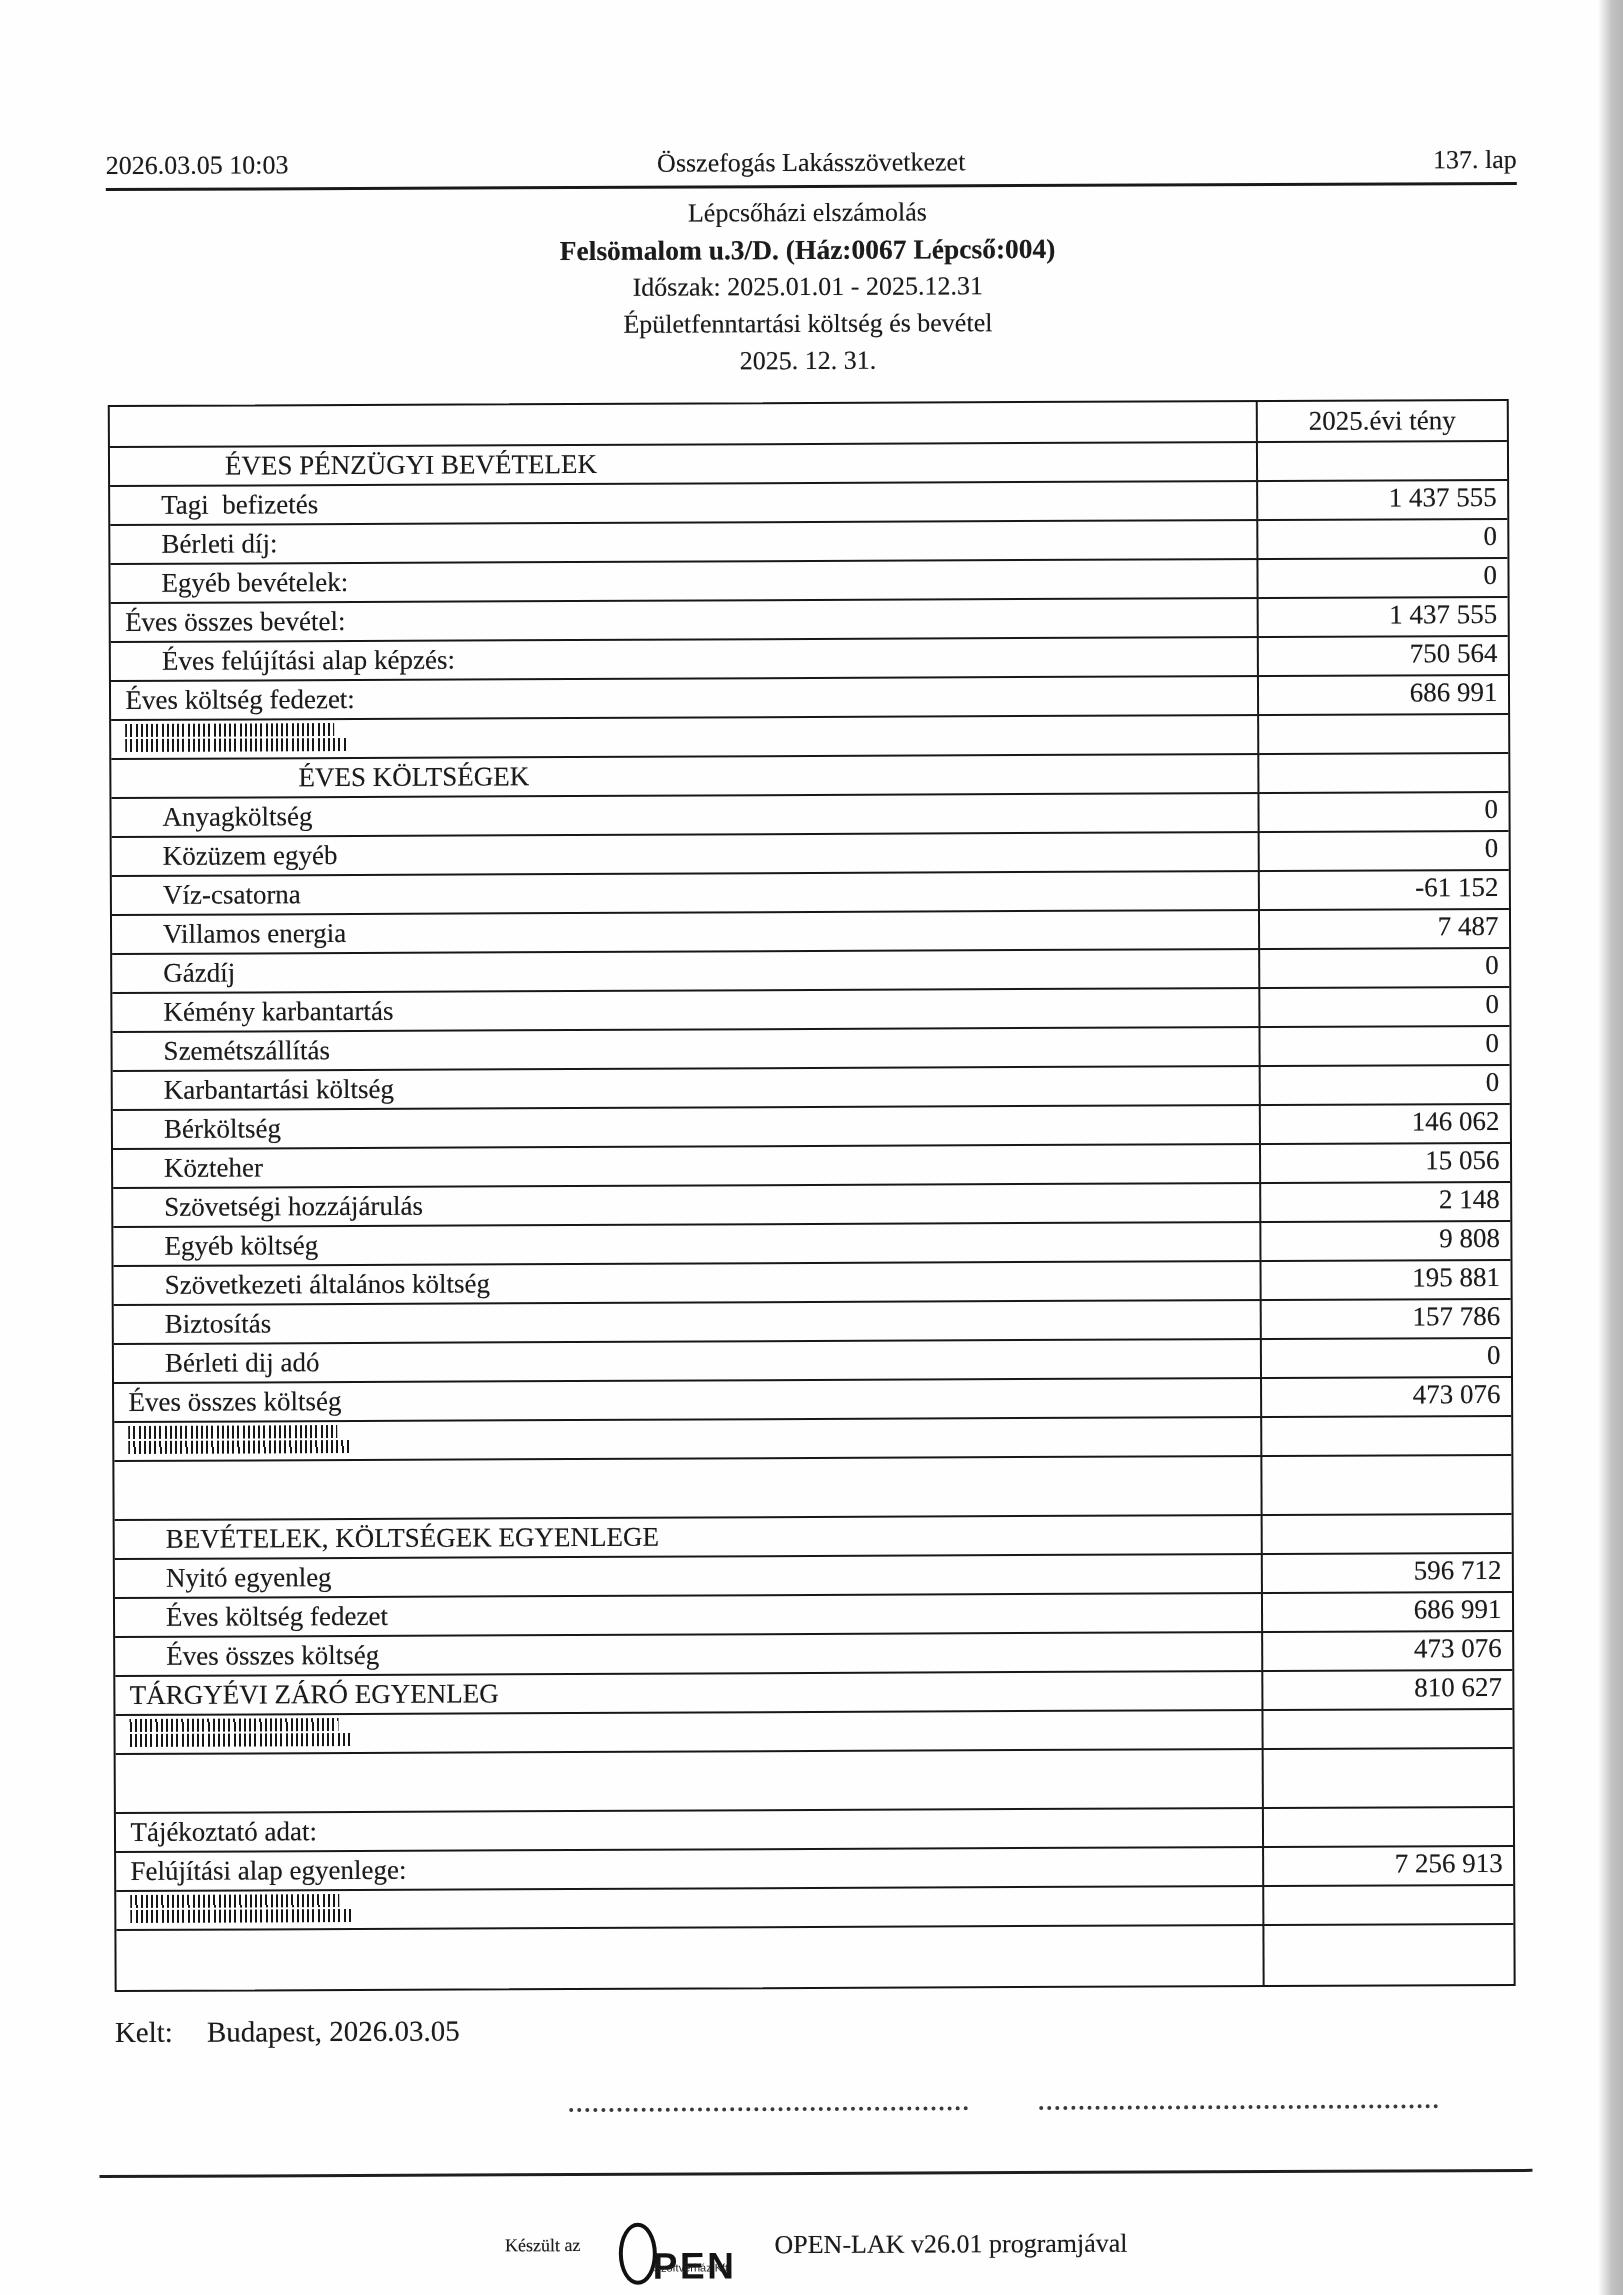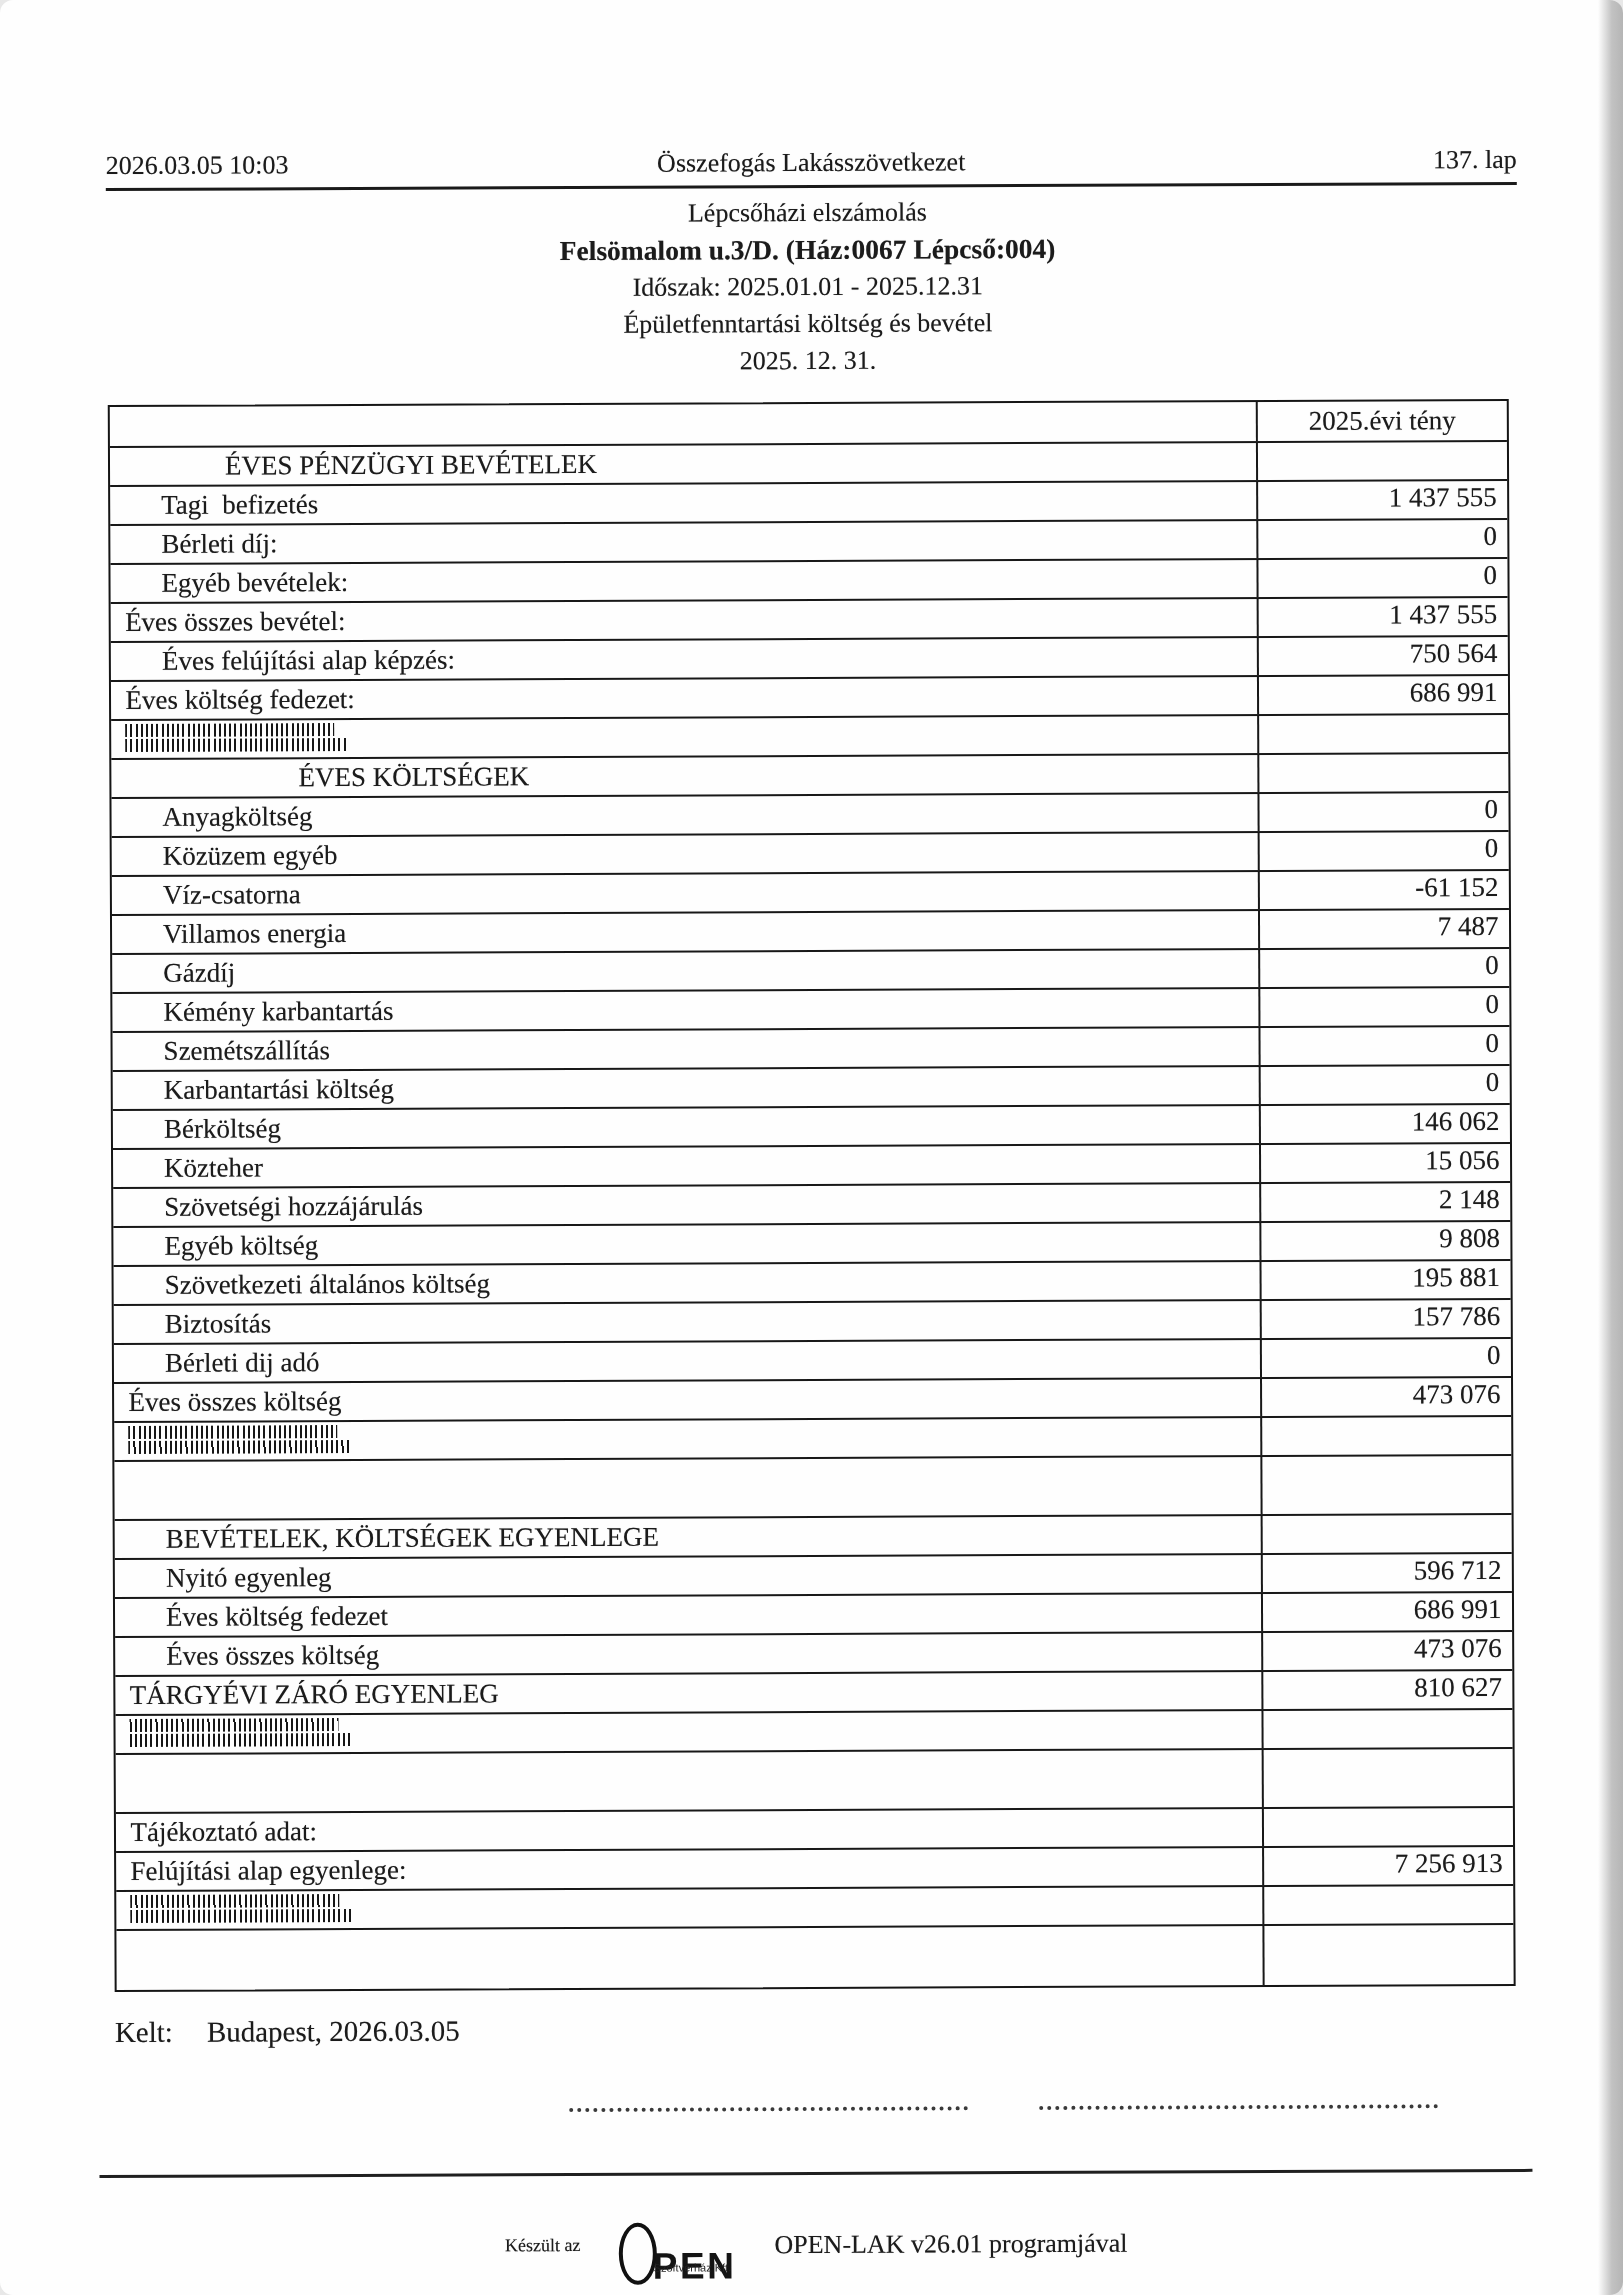--- a/index.html
+++ b/index.html
@@ -3,21 +3,20 @@
 <meta charset="utf-8">
 <style>
   html,body{margin:0;padding:0;background:#e8e8e8;}
   .page{
     position:relative;
     width:1623px;height:2295px;
     background:#fefefe;
     font-family:"Liberation Serif", serif;
     color:#1b1b1b;
     overflow:hidden;
-    border-radius:13px;
   }
   .scan-strip{
     position:absolute;top:0;right:0;width:25px;height:2295px;
     background:linear-gradient(90deg, rgba(180,180,180,0) 0%, #c2c2c2 55%, #b5b5b5 100%);
   }
   .scan{
     position:absolute;inset:0;
     transform:rotate(-0.25deg);
     transform-origin:50% 50%;
   }

